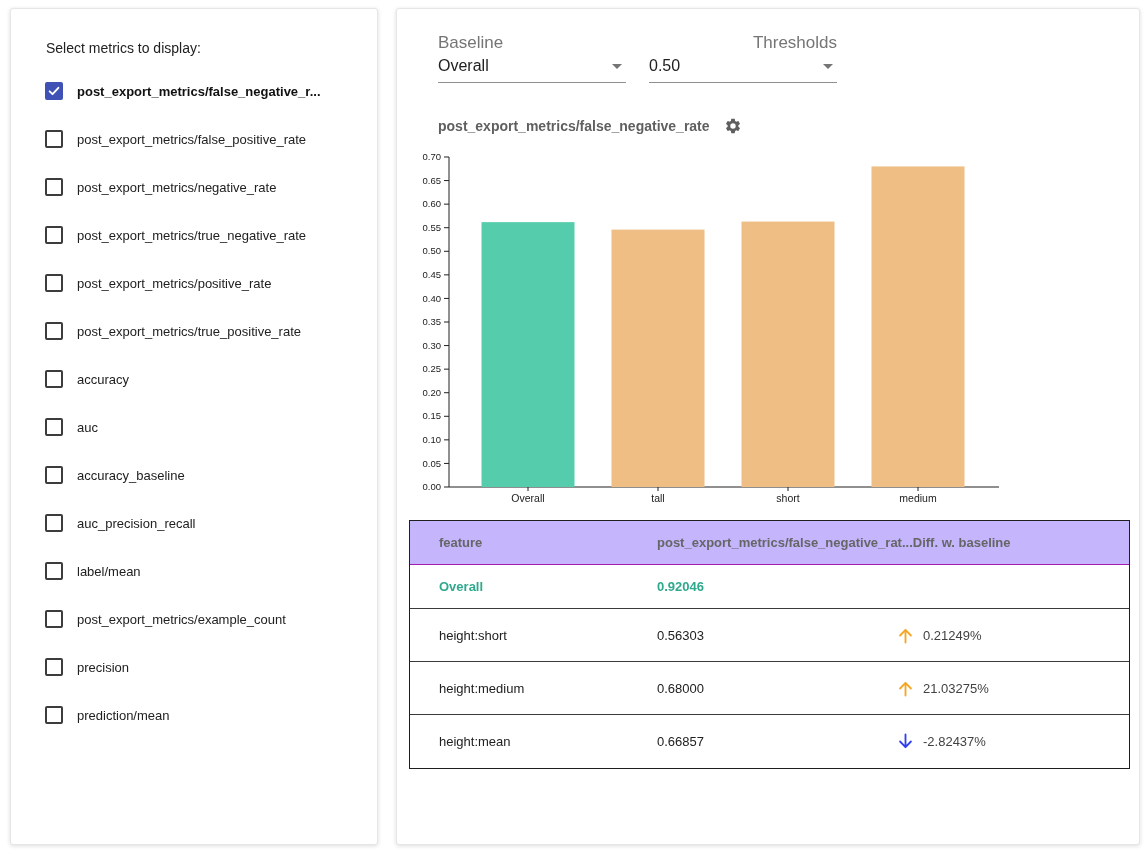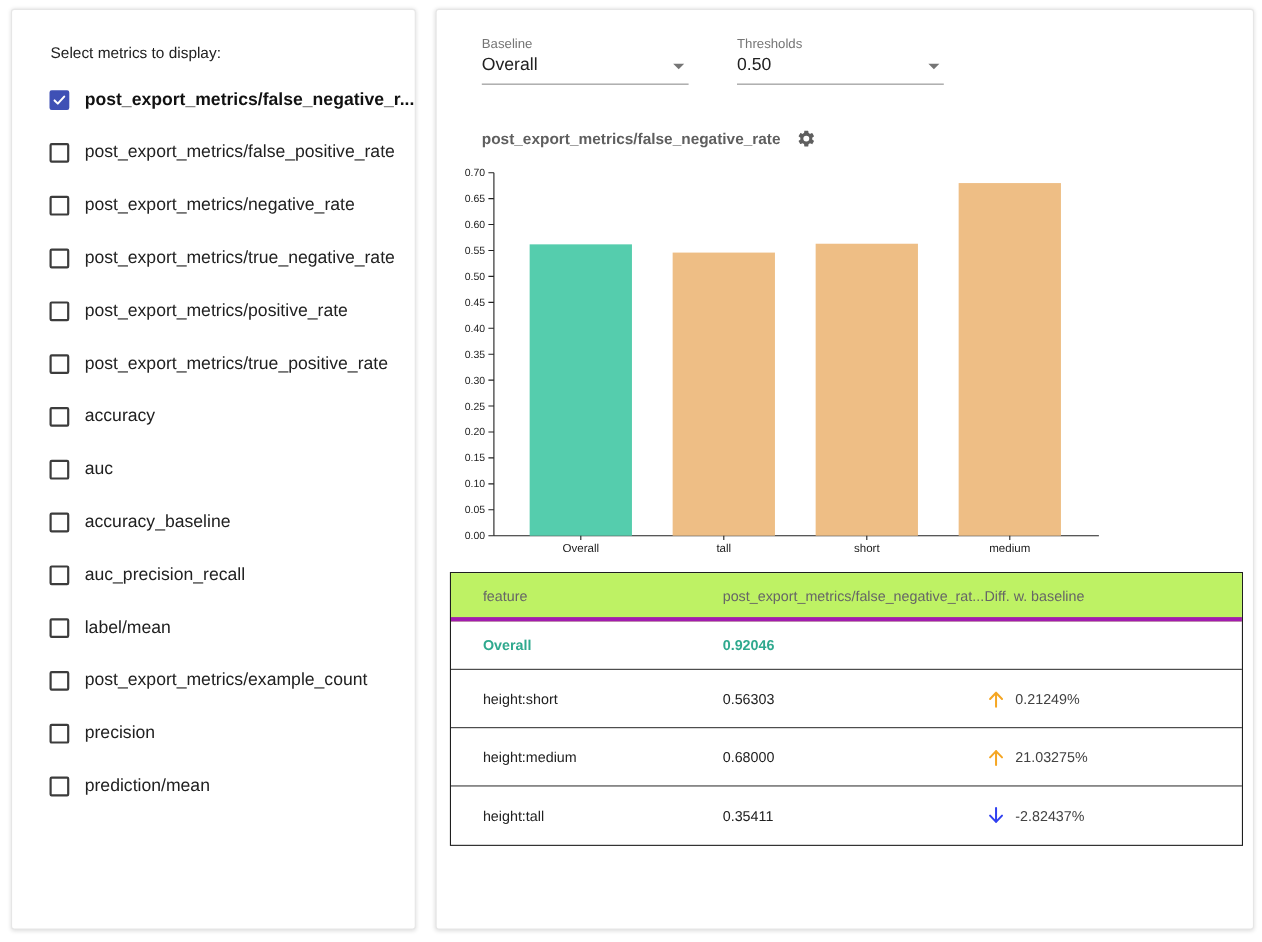--- a/index.html
+++ b/index.html
@@ -9,45 +9,45 @@
   #metrics-panel { left:10px; top:8px; width:368px; height:837px; }
   #results-panel { left:396px; top:8px; width:744px; height:837px; }
 
   
   .panel-title { position:absolute; left:35px; top:31px; font-size:14px; color:#212121; }
   #metric-list { position:absolute; left:0; top:58px; width:100%; }
   .metric-row { display:flex; align-items:center; height:48px; padding-left:34px; cursor:pointer; }
   .cbx { width:18px; height:18px; border:2px solid #3c3c3c; border-radius:2px; margin-right:14px;
          flex:0 0 18px; display:flex; align-items:center; justify-content:center; background:#fff; }
   .cbx.checked { background:#3f51b5; border-color:#3f51b5; }
-  .metric-label { font-size:16px; color:#212121; white-space:nowrap; }
+  .metric-label { font-size:13px; color:#212121; white-space:nowrap; }
   .metric-label.bold { font-weight:bold; color:#111; }
 
   
   .select-group { position:absolute; top:24px; width:188px; border-bottom:1px solid #8f8f8f; padding-bottom:7px; cursor:pointer; }
   #baseline-select { left:41px; }
-  #thresholds-select { left:273px; }
-  .select-label { font-size:12px; color:#757575; margin-bottom:4px; }
+  #thresholds-select { left:252px;text-align:right; }
+  .select-label { font-size:17px; color:#757575; margin-bottom:4px; }
   .select-value-row { display:flex; align-items:center; justify-content:space-between; }
   .select-value { font-size:16px; color:#212121; }
   .dd-arrow { width:0; height:0; border-left:5px solid transparent; border-right:5px solid transparent;
               border-top:5px solid #757575; margin-right:4px; }
 
   
   .chart-title-row { position:absolute; left:41px; top:108px; display:flex; align-items:center; }
   .chart-title { font-size:14px; font-weight:bold; color:#5f5f5f; }
   .gear { margin-left:14px; cursor:pointer; display:flex; }
 
   
   #chart-wrap { position:absolute; left:14px; top:140px; width:615px; height:365px; }
 
   
   #metrics-table { position:absolute; left:12px; top:511px; width:721px; border:1.5px solid #1f1f1f; background:#fff; }
   .t-row { display:flex; align-items:center; }
-  .t-head { height:44px; background:#bef264; border-bottom:4px solid #a21caf; }
+  .t-head { height:44px; background:#c4b5fd; border-bottom:1px solid #a21caf;font-weight:bold; }
   .t-head .t-c { font-size:13px; color:#666; }
   .t-c1 { flex:0 0 247px; padding-left:29px; }
   .t-c2 { flex:0 0 238px; }
   .t-c3 { flex:1; display:flex; align-items:center; }
   .t-body-row { height:53px; border-bottom:1px solid #3a3a3a; font-size:13px; color:#212121; }
   .t-body-row:last-child { border-bottom:none; }
   .t-body-row.baseline-row { height:44px; }
   .baseline-row .t-c1, .baseline-row .t-c2 { color:#2fa98e; font-weight:bold; }
   .diff-text { margin-left:7px; color:#424242;text-align:right; }
 </style>
@@ -220,22 +220,22 @@
           <div class="t-c t-c1">height:medium</div>
           <div class="t-c t-c2">0.68000</div>
           <div class="t-c t-c3">
             <svg width="21" height="21" viewBox="0 0 24 24">
               <path d="M12 20V5.5M5.8 12L12 5.5 18.2 12" fill="none" stroke="#f5a623" stroke-width="2.1" stroke-linecap="round" stroke-linejoin="round"></path>
             </svg>
             <span class="diff-text">21.03275%</span>
           </div>
         </div>
         <div class="t-row t-body-row">
-          <div class="t-c t-c1">height:tall</div>
-          <div class="t-c t-c2">0.35411</div>
+          <div class="t-c t-c1">height:mean</div>
+          <div class="t-c t-c2">0.66857</div>
           <div class="t-c t-c3">
             <svg width="21" height="21" viewBox="0 0 24 24">
               <path d="M12 4v14.5M5.8 12L12 18.5 18.2 12" fill="none" stroke="#3040f0" stroke-width="2.1" stroke-linecap="round" stroke-linejoin="round"></path>
             </svg>
             <span class="diff-text">-2.82437%</span>
           </div>
         </div>
       </div>
   </div>
 

